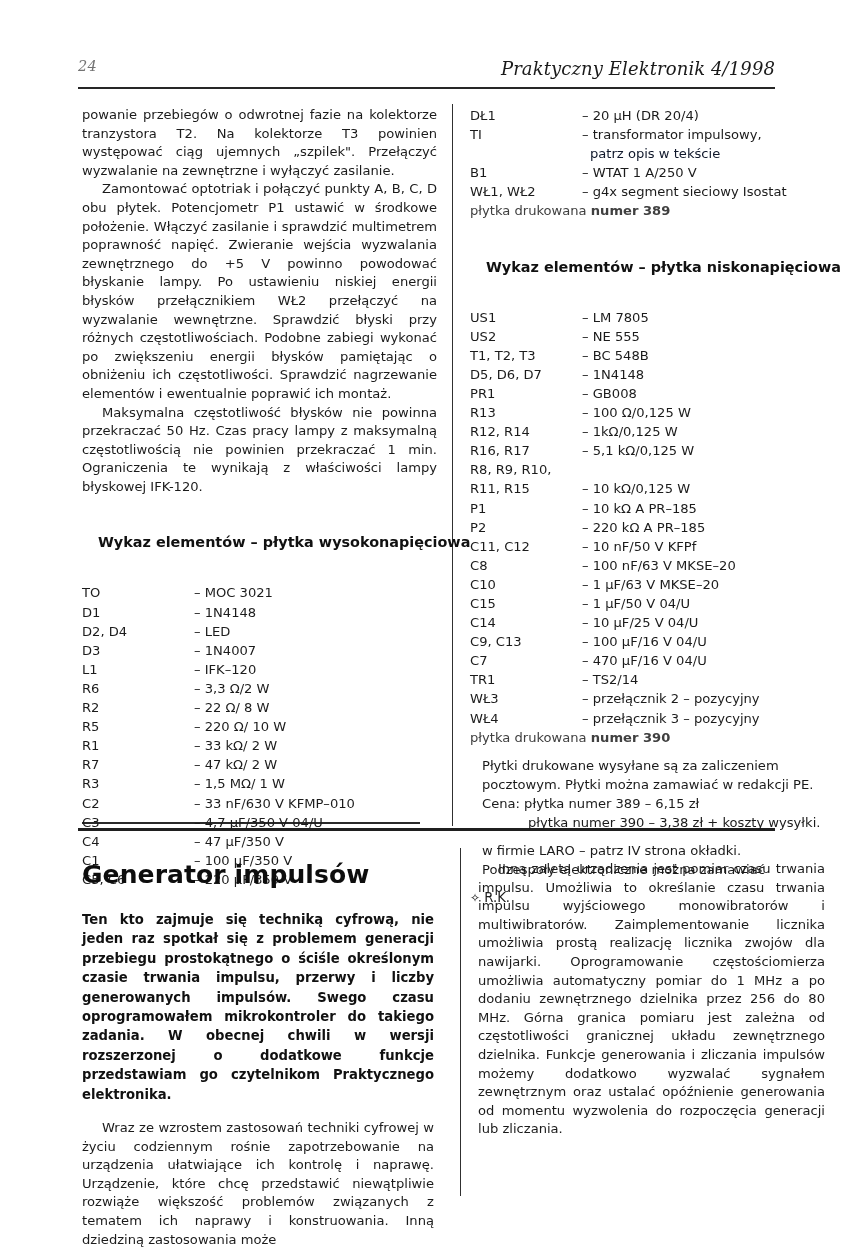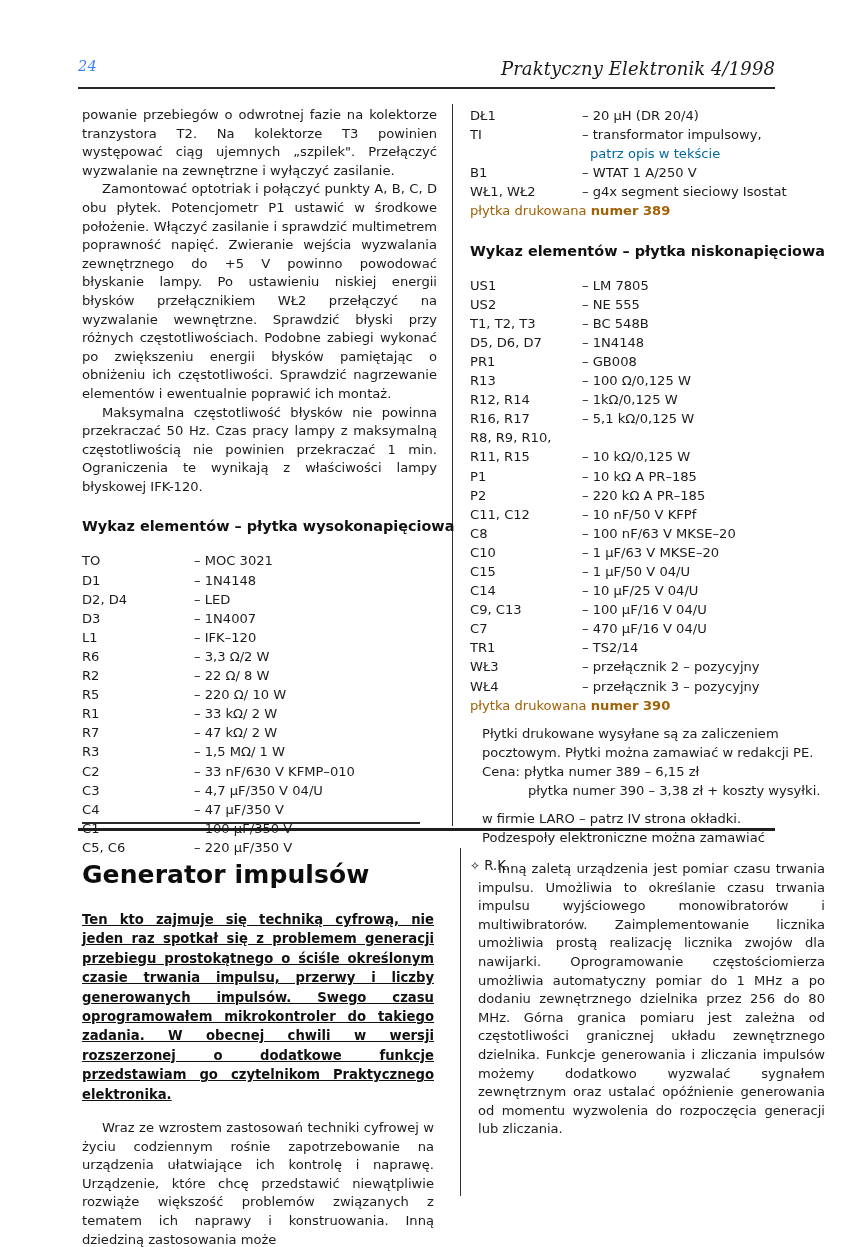--- a/index.html
+++ b/index.html
@@ -33,21 +33,21 @@
     height: 26px;
   }
   .folio {
     position: absolute;
     left: 0;
     top: 0;
     font-family: "DejaVu Serif", serif;
     font-style: italic;
     font-size: 14.5px;
     letter-spacing: 0.2px;
-    color: #3b82f6;
+    color: #737373;
   }
   .magazine-line {
     position: absolute;
     right: 0;
     top: 0;
     font-family: "DejaVu Serif", serif;
     font-style: italic;
     font-size: 18px;
     letter-spacing: 0.1px;
     color: #1a1a1a;
@@ -108,31 +108,30 @@
   .body-text + .body-text { margin-top: 0; }
   .indent { text-indent: 20px; }
 
   .lead {
     font-weight: bold;
     font-size: 13.2px;
     line-height: 19.4px;
     text-align: justify;
     color: #111;
     margin: 0;
-    text-decoration: underline;
   }
 
   
   .list-heading {
     font-family: "DejaVu Sans", sans-serif;
     font-weight: bold;
     font-size: 14.4px;
     line-height: 20px;
     color: #111;
-    margin: 0;
+    margin: 16px;
     white-space: nowrap;
   }
 
   .article-title {
     font-family: "DejaVu Sans", sans-serif;
     font-weight: bold;
     font-size: 25px;
     line-height: 30px;
     letter-spacing: 0.1px;
     color: #0d0d0d;
@@ -156,27 +155,27 @@
     width: 112px;
     flex: 0 0 112px;
   }
   .part-val {
     flex: 1 1 auto;
   }
   .part-cont-line {
     padding-left: 120px;
     font-size: 13.1px;
     line-height: 19.1px;
-    color: #0369a1;
+    color: #0f172a;
   }
 
   .pcb-line {
     font-size: 13.1px;
     line-height: 19.1px;
-    color: #a16207;
+    color: #404040;
   }
   .pcb-line b { font-weight: bold; }
 
   .note-block {
     font-size: 13.1px;
     line-height: 19.1px;
     color: #1b1b1b;
     margin-left: 12px;
   }
   .note-indent { padding-left: 46px; }

